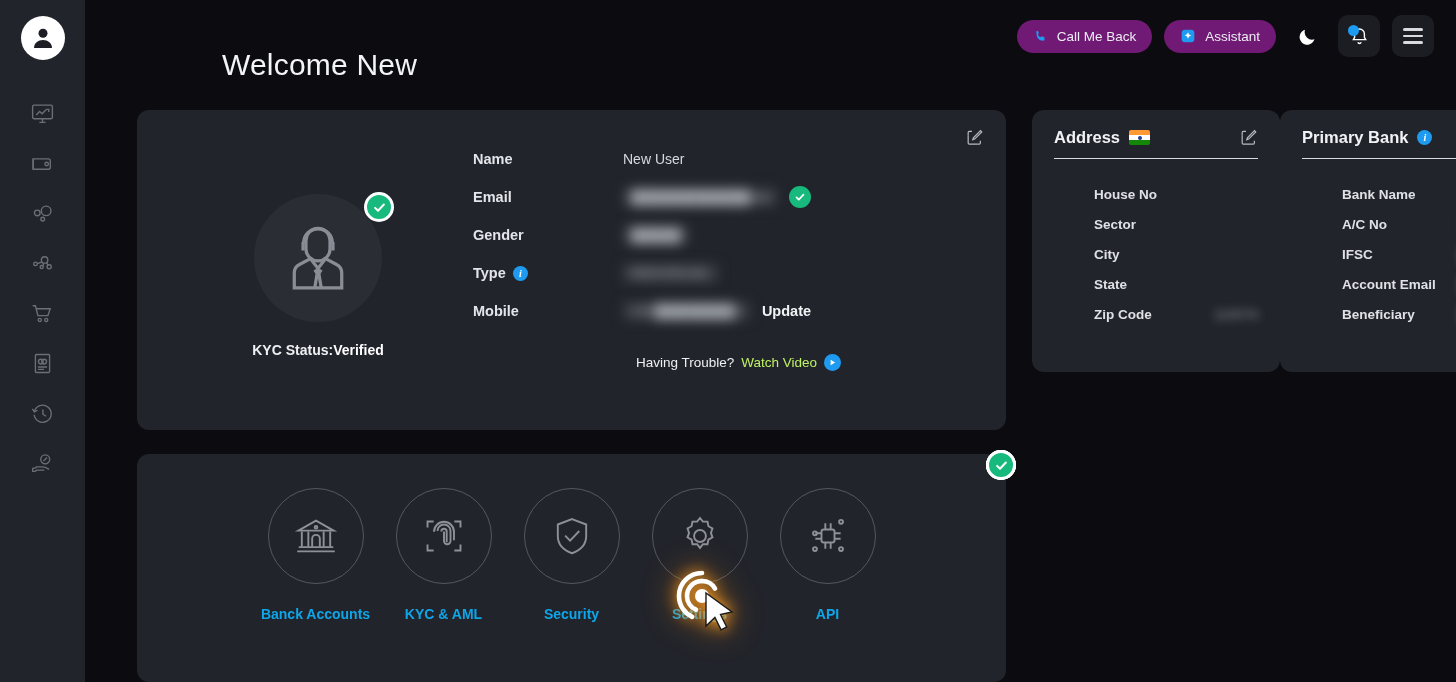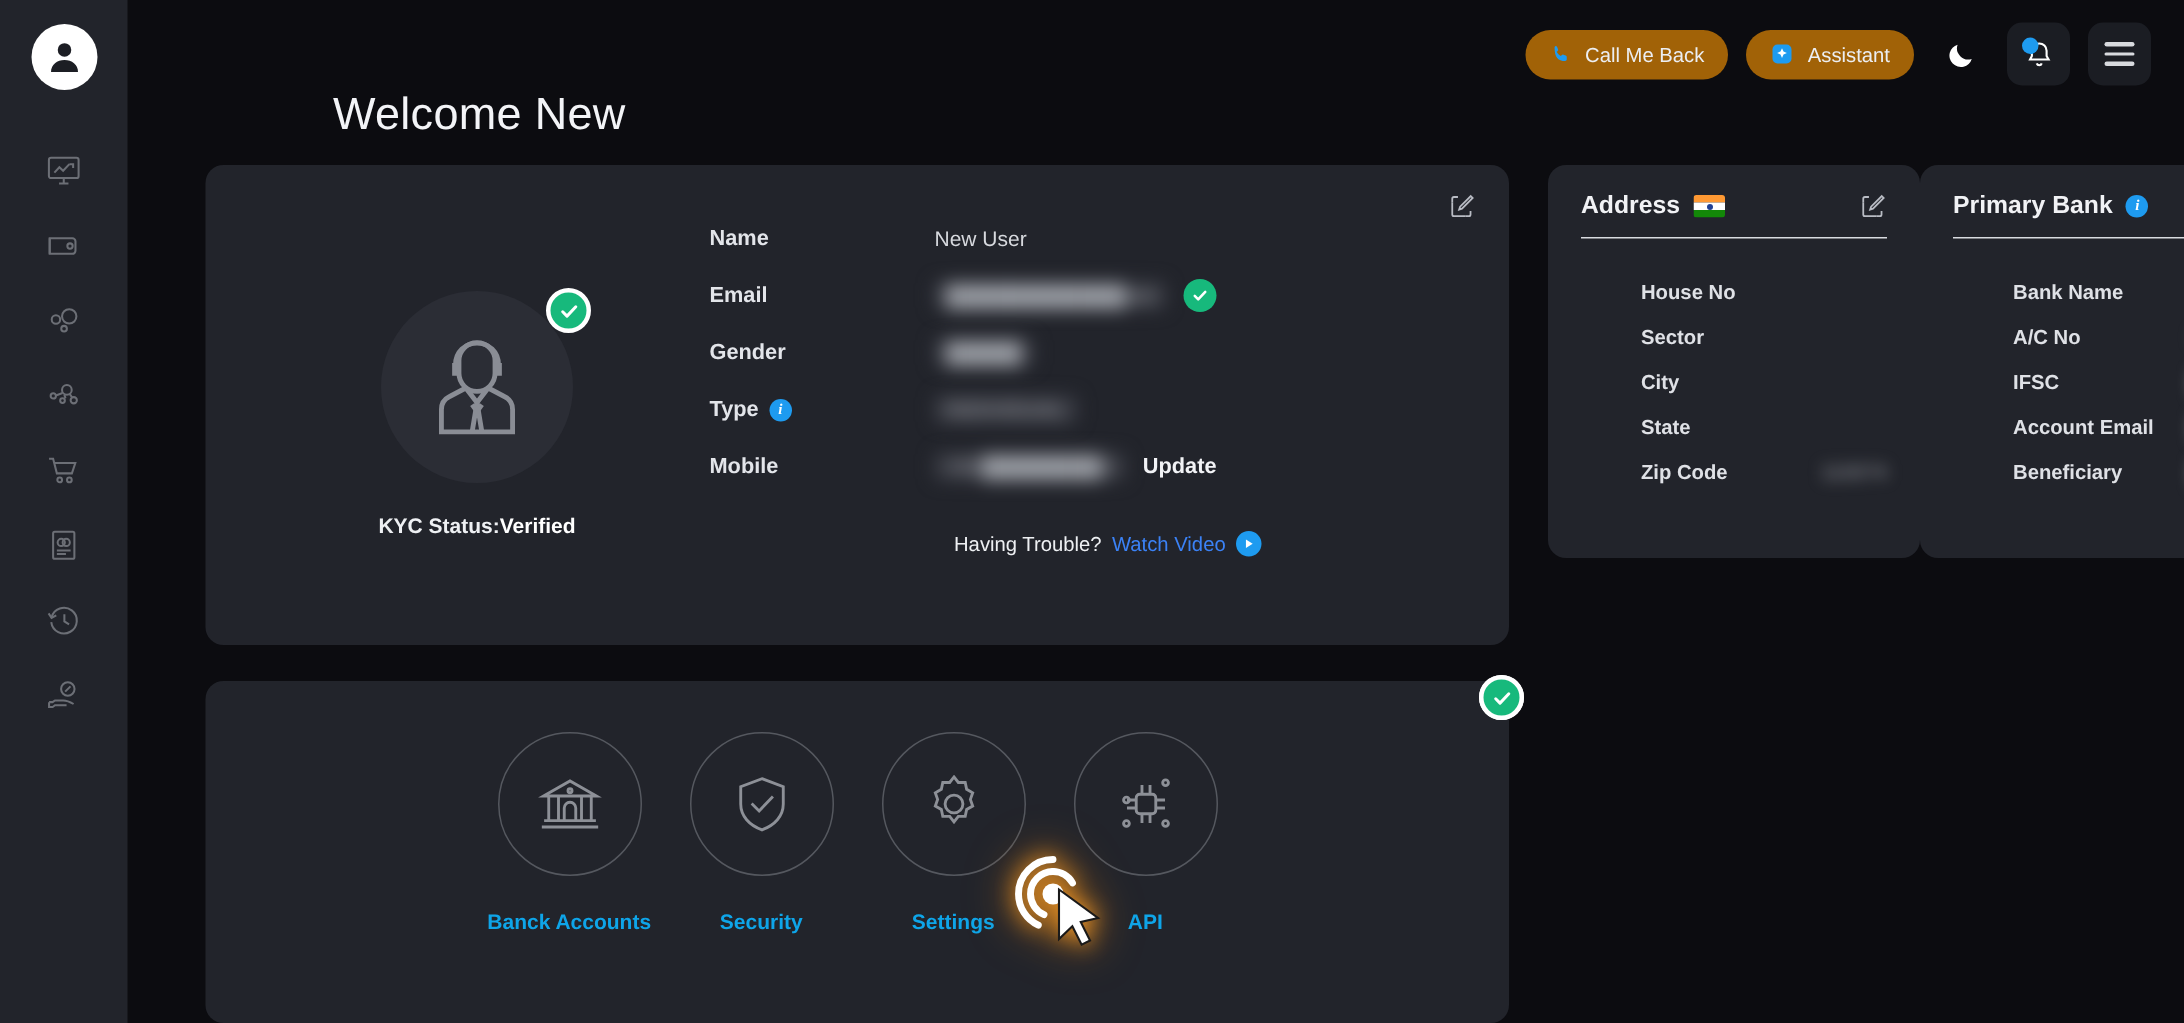--- a/index.html
+++ b/index.html
@@ -37,21 +37,21 @@
   
   .main { flex: 1; position: relative; height: 682px; }
 
   .topbar {
     height: 72px; display: flex; align-items: center;
     justify-content: flex-end; padding-right: 22px; gap: 12px;
   }
   .pill {
     display: inline-flex; align-items: center; gap: 9px;
     height: 33px; padding: 0 16px;
-    background: #a16207; border-radius: 18px;
+    background: #701a75; border-radius: 18px;
     font-size: 13.5px; color: #eceef2; cursor: pointer;
     white-space: nowrap;
   }
   .icon-btn-plain {
     width: 38px; height: 38px; display: flex; align-items: center; justify-content: center;
     cursor: pointer; color: #fff;
   }
   .icon-btn-box {
     width: 42px; height: 42px; border-radius: 10px;
     background: #1b1d23;
@@ -59,21 +59,21 @@
     cursor: pointer; position: relative;
   }
   .bell-dot {
     position: absolute; width: 11px; height: 11px; border-radius: 50%;
     background: #1e9bf0; left: 10px; top: 10px;
   }
   .hamburger { display: flex; flex-direction: column; gap: 4px; }
   .hamburger i { display: block; width: 20px; height: 2.5px; background: #d8dade; border-radius: 2px; }
 
   .page-title {
-    position: absolute; left: 137px; top: 60px;
+    position: absolute; left: 137px; top: 48px;
     font-size: 30px; font-weight: 300; letter-spacing: .2px; color: #f3f4f7;
   }
 
   .content {
     position: absolute; left: 0; top: 110px; right: 0; bottom: 0;
     display: flex; gap: 26px; padding: 0 26px 0 52px;
   }
   .col-left { width: 869px; flex: 0 0 869px; display: flex; flex-direction: column; gap: 24px; }
   .col-right { flex: 1; }
 
@@ -129,21 +129,21 @@
   .green-tick-sm {
     width: 22px; height: 22px; border-radius: 50%; background: #17b97c;
     display: inline-flex; align-items: center; justify-content: center;
   }
   .update-link { font-size: 14.5px; font-weight: bold; color: #f2f3f6; cursor: pointer; }
   .copy-ic { cursor: pointer; color: #e7e9ed; line-height: 0; }
   .trouble {
     position: absolute; left: 163px; top: 222px;
     display: flex; align-items: center; gap: 7px; font-size: 13.5px; color: #eef0f3;
   }
-  .trouble .lnk { color: #3b82f6; cursor: pointer; }
+  .trouble .lnk { color: #bef264; cursor: pointer; }
   .play-circle {
     width: 17px; height: 17px; border-radius: 50%; background: #1e9bf0;
     display: inline-flex; align-items: center; justify-content: center;
     cursor: pointer;
   }
 
   
   .tiles-card { flex: 1; padding: 34px 20px 0 20px; }
   .tiles { display: flex; justify-content: center; gap: 0; }
   .tile {
@@ -414,20 +414,36 @@
                 </svg>
               </div>
               <div class="tile-badge">
                 <svg width="15" height="15" viewBox="0 0 24 24" fill="none" stroke="#fff" stroke-width="3.2" stroke-linecap="round" stroke-linejoin="round">
                     <path d="M5 12.6l4.6 4.6L19 7.2"></path>
                   </svg>
               </div>
               <div class="tile-label">Banck Accounts</div>
             </div>
 
+            <div class="tile">
+              <div class="tile-circle">
+                <svg width="46" height="46" viewBox="0 0 24 24" fill="none" stroke="#8d9097" stroke-width="1">
+                  <path d="M3.4 7.6V4.4h3.2M20.6 7.6V4.4h-3.2M3.4 16.4v3.2h3.2M20.6 16.4v3.2h-3.2"></path>
+                  <path d="M8.6 9.4a3.4 3.4 0 0 1 6.8 0v5.2a1.7 1.7 0 0 1-3.4 0v-5"></path>
+                  <path d="M10.6 9.6a1.4 1.4 0 0 1 2.8 0v5.6"></path>
+                  <path d="M6.8 9.8a5.2 5.2 0 0 1 10.4 0v4.4"></path>
+                </svg>
+              </div>
+              <div class="tile-badge">
+                <svg width="15" height="15" viewBox="0 0 24 24" fill="none" stroke="#fff" stroke-width="3.2" stroke-linecap="round" stroke-linejoin="round">
+                    <path d="M5 12.6l4.6 4.6L19 7.2"></path>
+                  </svg>
+              </div>
+              <div class="tile-label">KYC &amp; AML</div>
+            </div>
 
             <div class="tile">
               <div class="tile-circle">
                 <svg width="46" height="46" viewBox="0 0 24 24" fill="none" stroke="#8d9097" stroke-width="1">
                   <path d="M12 3.2l7.4 2.8v6c0 4.2-3 7.4-7.4 9-4.4-1.6-7.4-4.8-7.4-9v-6z"></path>
                   <path d="M8.4 11.8l2.6 2.6 4.8-5"></path>
                 </svg>
               </div>
               <div class="tile-badge">
                 <svg width="15" height="15" viewBox="0 0 24 24" fill="none" stroke="#fff" stroke-width="3.2" stroke-linecap="round" stroke-linejoin="round">

